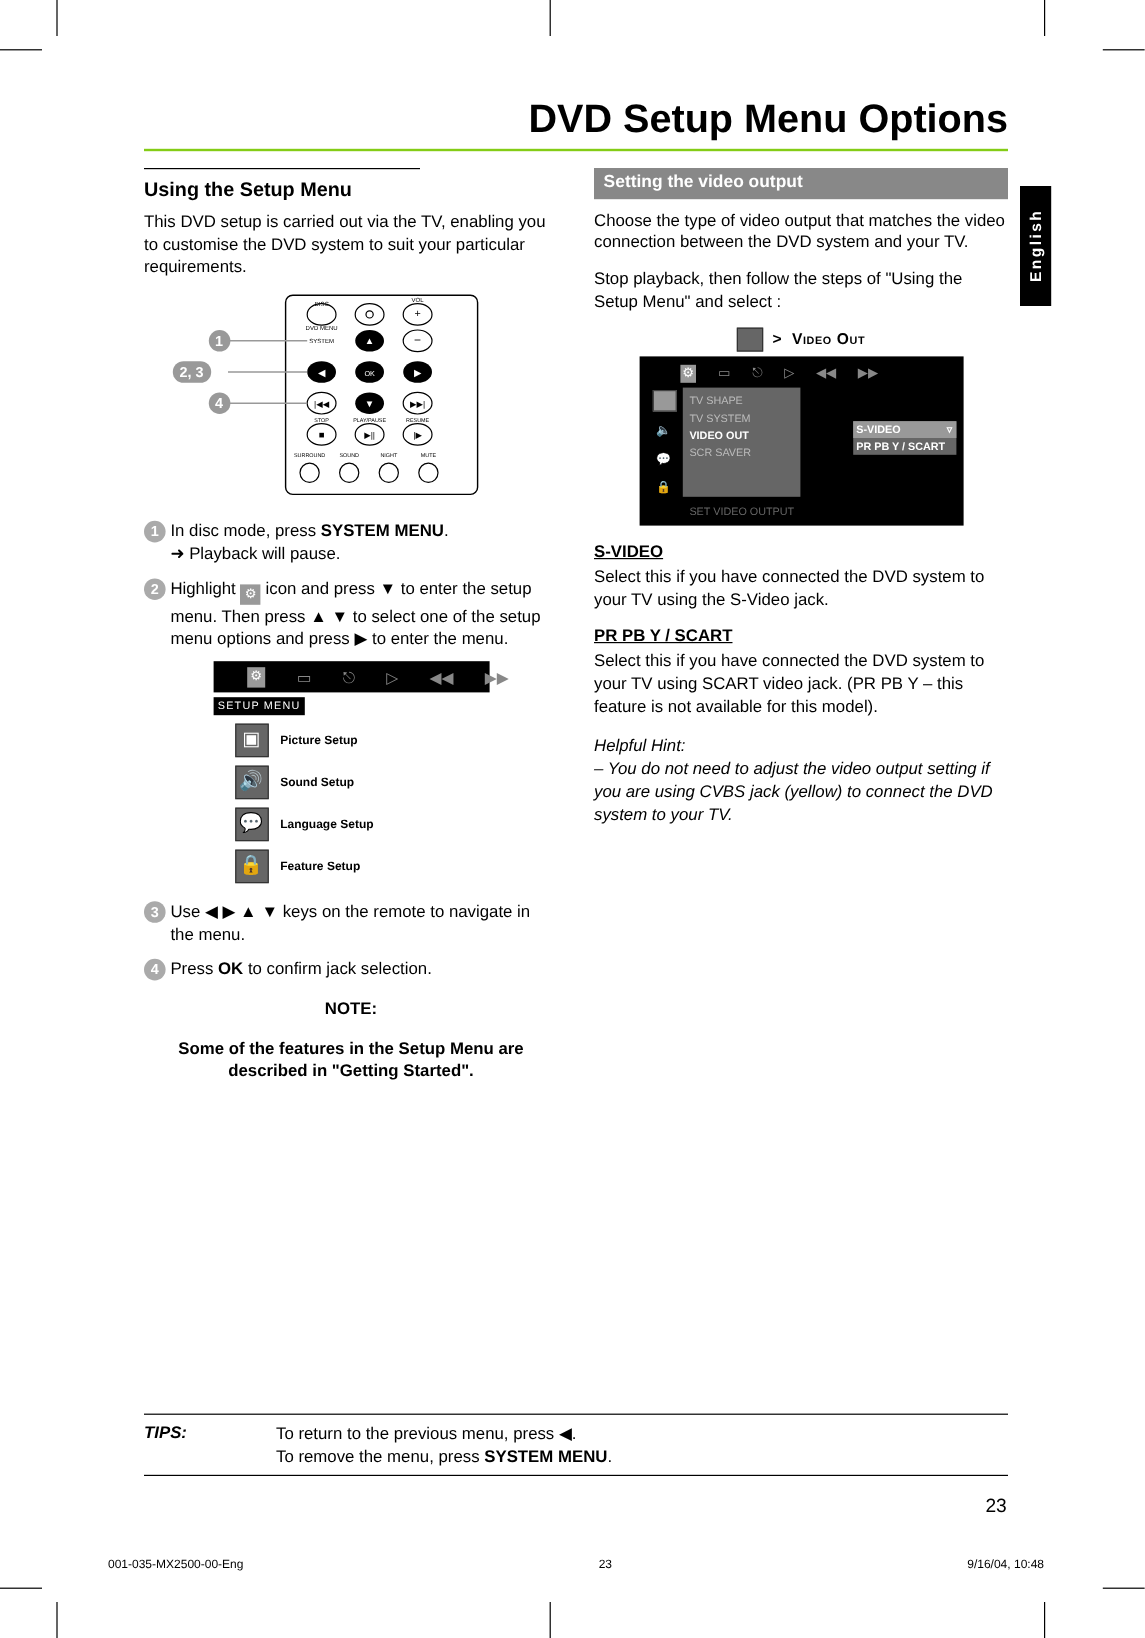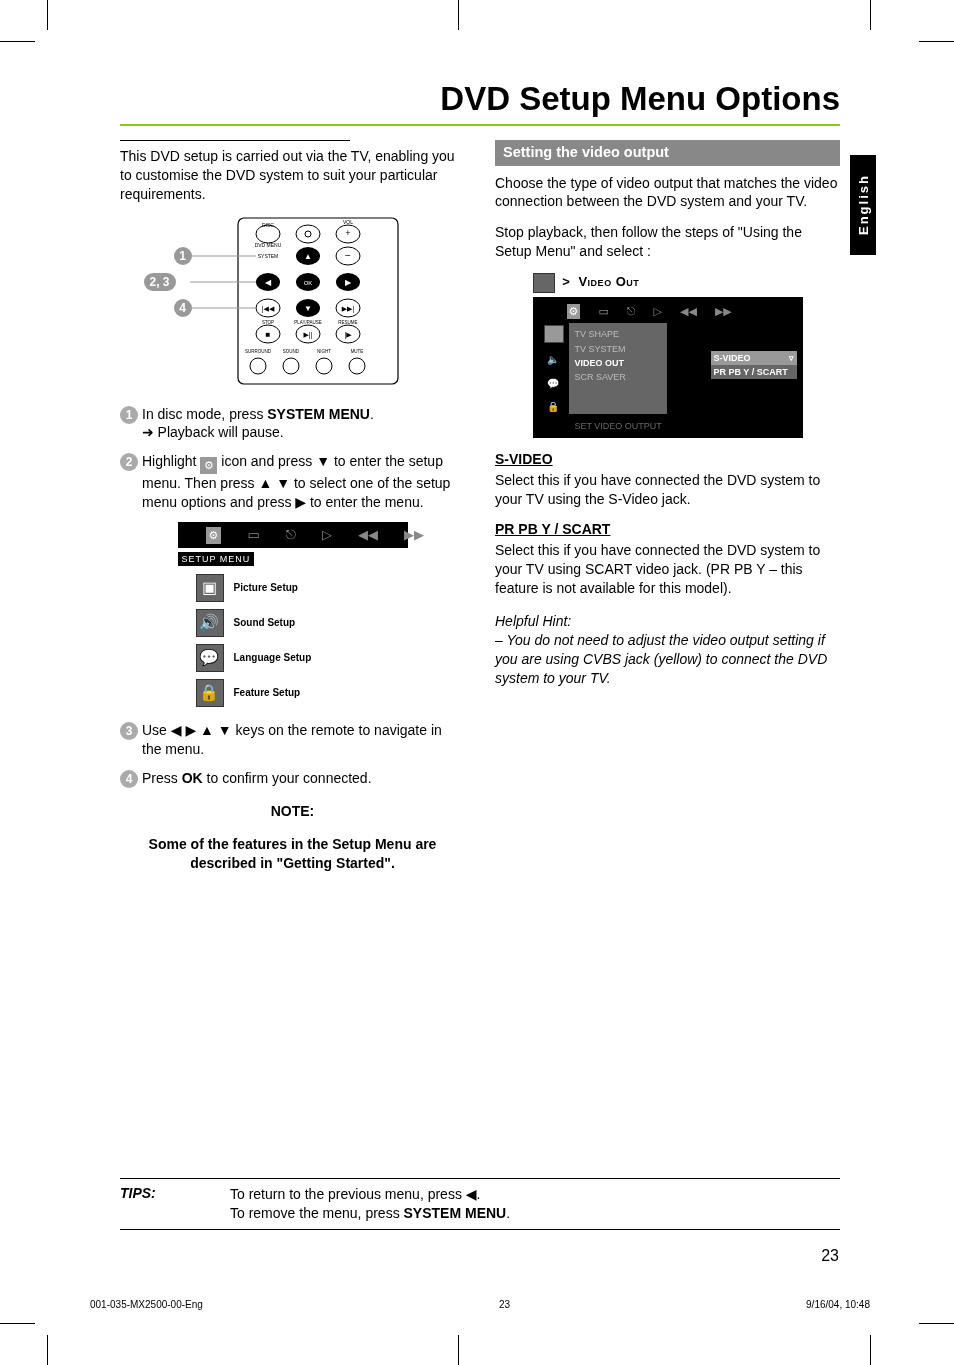--- a/index.html
+++ b/index.html
@@ -62,21 +62,21 @@
   .setup-menu { width: 230px; margin: 10px auto 14px auto; }
   .sm-strip { background: #000; height: 26px; display: flex; align-items: center; padding-left: 28px; gap: 26px; }
   .sm-strip span { color: #888; font-size: 13px; }
   .sm-label { background: #000000; color: #fff; font-size: 9px; letter-spacing: 1px; padding: 1px 4px; display: inline-block; margin-top: -2px; }
   .sm-item { display: flex; align-items: center; gap: 10px; margin: 7px 0 7px 18px; }
   .sm-icon { width: 28px; height: 28px; background: #666; border: 1px solid #333; display: flex; align-items: center; justify-content: center; color: #fff; font-size: 16px; }
   .sm-item .lbl { font-weight: bold; font-size: 10px; }
 
   
   .vo-wrap { width: 270px; margin: 8px auto 10px auto; }
-  .vo-title { text-align: left; font-size: 13px; margin-bottom: 4px; }
+  .vo-title { text-align: center; font-size: 13px; margin-bottom: 4px; }
   .vo-title .ic { display: inline-block; width: 22px; height: 20px; background: #666; border: 1px solid #333; vertical-align: middle; margin-right: 4px; }
   .vo-title b { font-weight: bold; font-variant: small-caps; letter-spacing: 0.5px; }
   .vo-box { background: #000; padding: 6px; }
   .vo-strip { height: 16px; display: flex; align-items: center; gap: 18px; padding-left: 28px; margin-bottom: 4px; }
   .vo-strip span { color: #888; font-size: 11px; }
   .vo-body { display: flex; }
   .vo-left { width: 30px; display: flex; flex-direction: column; gap: 10px; align-items: center; padding-top: 2px; }
   .vo-left .ic2 { width: 20px; height: 18px; background: #666; border: 1px solid #444; }
   .vo-left .ic2.sel { background: #999; }
   .vo-left .arr { color: #777; font-size: 10px; }
@@ -111,20 +111,21 @@
 
   <div class="lang-tab">English</div>
 
   <div class="content">
     <div class="title">DVD Setup Menu Options</div>
 
     <div class="cols">
 
       <div class="col">
         <div class="hr-sect"></div>
+        <h2 class="sect">Using the Setup Menu</h2>
         <p class="para">This DVD setup is carried out via the TV, enabling you to customise the DVD system to suit your particular requirements.</p>
 
         <div class="remote-box" style="position:relative;">
           <svg viewBox="0 0 230 170" width="230" height="170">
             <rect x="60" y="2" width="160" height="166" rx="6" fill="#fff" stroke="#000" stroke-width="1.2"></rect>
 
             <ellipse cx="90" cy="18" rx="12" ry="9" fill="#fff" stroke="#000"></ellipse>
               <text x="90" y="11" font-size="5" text-anchor="middle">DISC</text>
             <ellipse cx="130" cy="18" rx="12" ry="9" fill="#fff" stroke="#000"></ellipse>
               <circle cx="130" cy="18" r="3" fill="none" stroke="#000"></circle>
@@ -222,21 +223,21 @@
               <span class="lbl">Feature Setup</span>
             </div>
         </div>
 
         <div class="step">
           <div class="num"><span>3</span></div>
           <div class="txt">Use ◀ ▶ ▲ ▼ keys on the remote to navigate in the menu.</div>
         </div>
         <div class="step">
           <div class="num"><span>4</span></div>
-          <div class="txt"><span>Press </span><b>OK</b><span> to confirm your connected.</span></div>
+          <div class="txt"><span>Press </span><b>OK</b><span> to confirm jack selection.</span></div>
         </div>
 
         <p class="note">NOTE:</p>
         <p class="note" style="font-weight:bold;">Some of the features in the Setup Menu are described in "Getting Started".</p>
       </div>
 
       <div class="col">
         <div class="bar-heading">Setting the video output</div>
         <p class="para">Choose the type of video output that matches the video connection between  the DVD system and your TV.</p>
         <p class="para">Stop playback, then follow the steps of "Using the Setup Menu" and select :</p>

